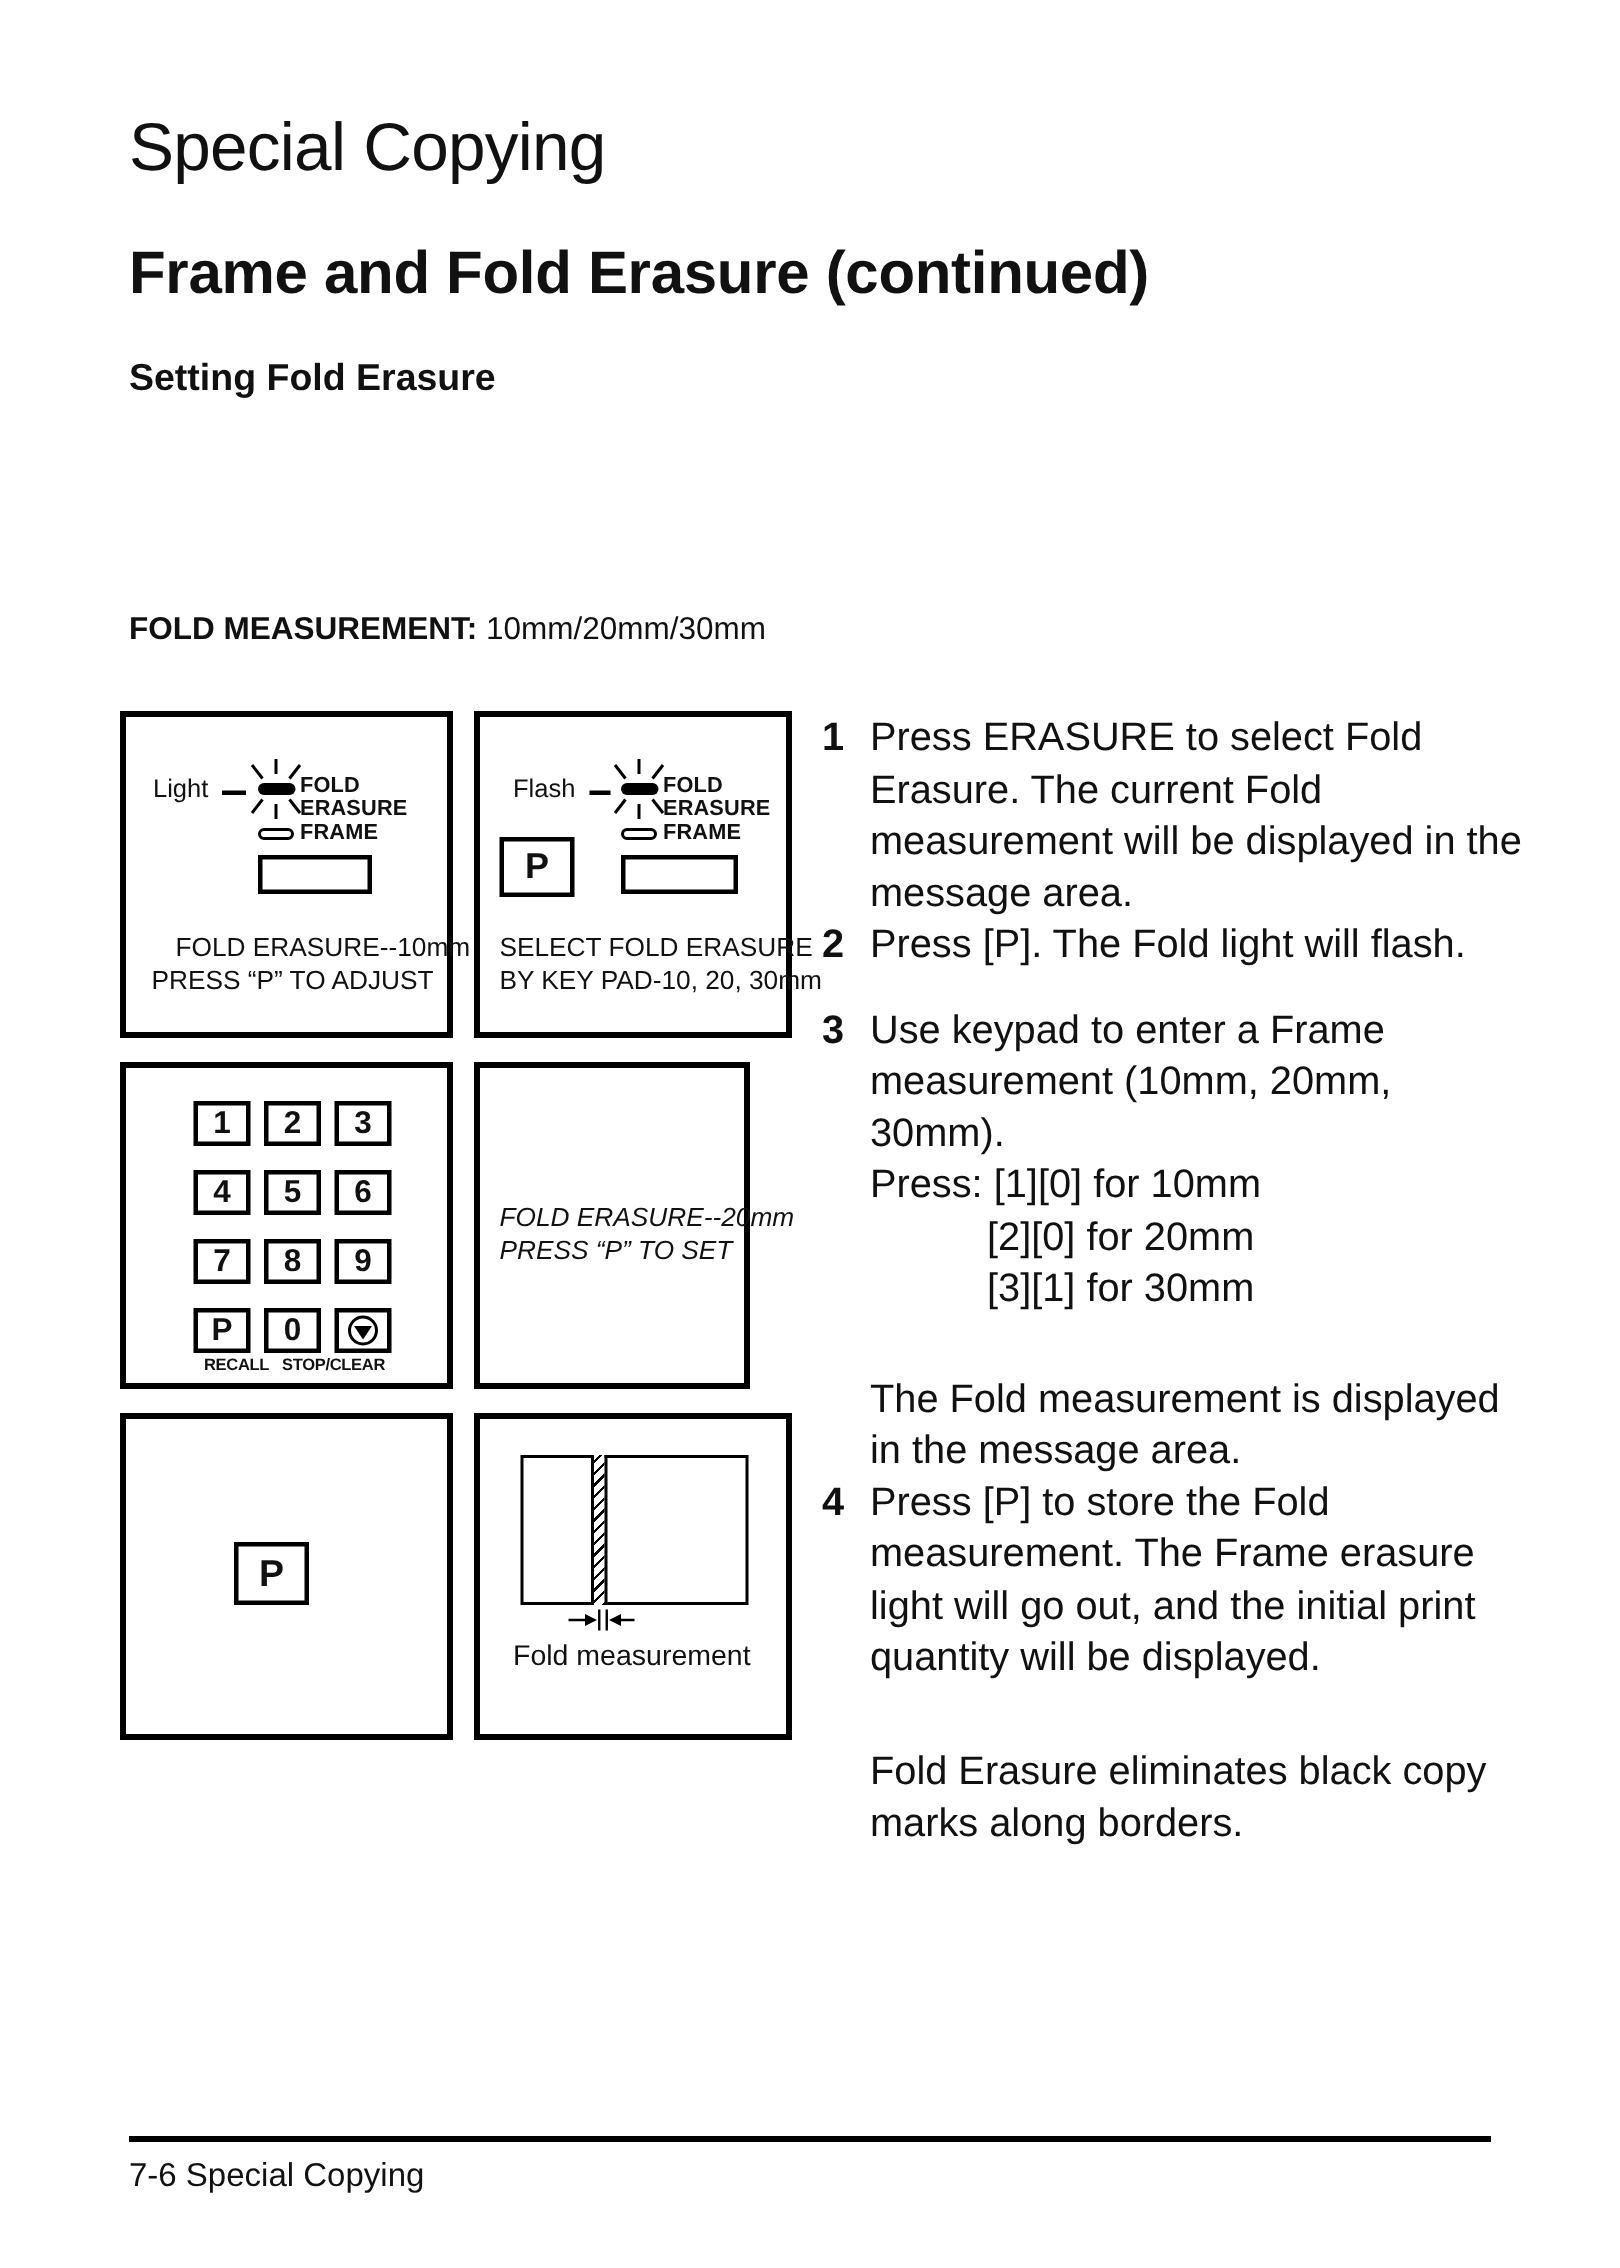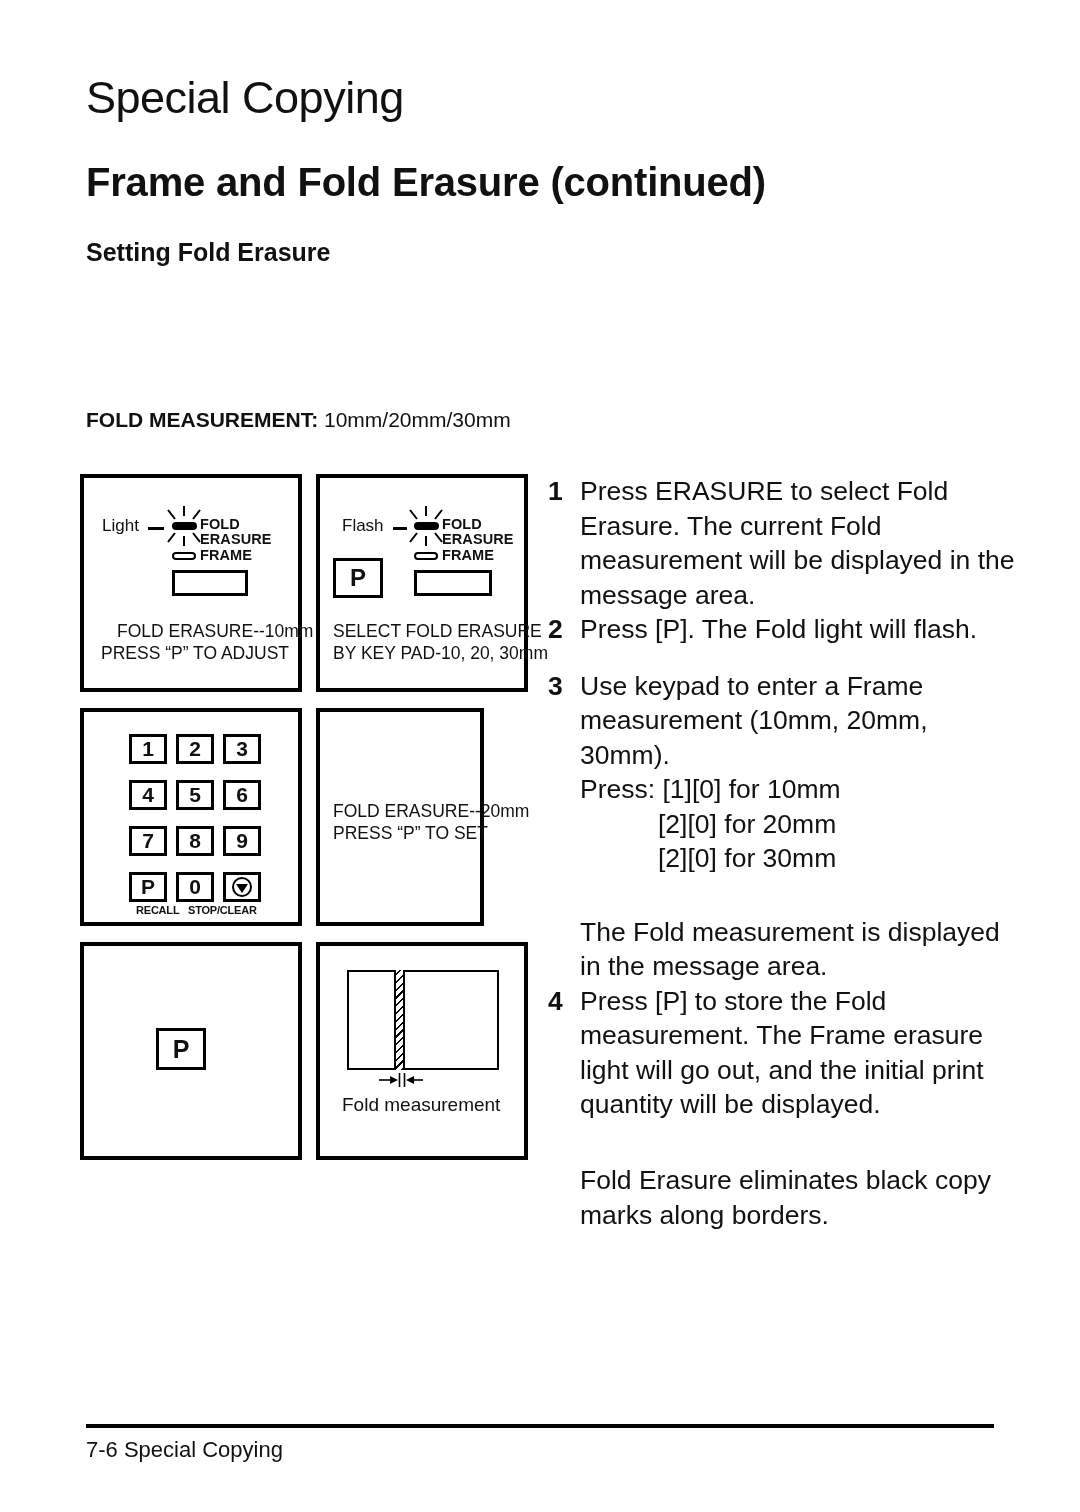--- a/index.html
+++ b/index.html
@@ -75,21 +75,21 @@
   
   .figbox {
     position: absolute;
     border: 4px solid #000;
     background: #fff;
     box-sizing: border-box;
   }
   .fig-r1c1 { left: 80px;  top: 474px;  width: 222px; height: 218px; }
   .fig-r1c2 { left: 316px; top: 474px;  width: 212px; height: 218px; }
   .fig-r2c1 { left: 80px;  top: 708px;  width: 222px; height: 218px; }
-  .fig-r2c2 { left: 316px; top: 708px;  width: 168px; height: 218px; }
+  .fig-r2c2 { left: 316px; top: 708px;  width: 184px; height: 218px; font-style: italic; }
   .fig-r3c1 { left: 80px;  top: 942px;  width: 222px; height: 218px; }
   .fig-r3c2 { left: 316px; top: 942px;  width: 212px; height: 218px; }
 
   
   .led-cluster { position: absolute; }
   .led-label {
     position: absolute;
     font-size: 17px;
     white-space: nowrap;
     font-weight: 400;
@@ -403,21 +403,21 @@
       <div class="step-num">2</div>
       <div class="step-body">Press [P]. The Fold light will flash.</div>
     </div>
 
     <div class="step" style="margin-top:22px;">
       <div class="step-num">3</div>
       <div class="step-body">
         <span>Use keypad to enter a Frame measurement (10mm, 20mm, 30mm).</span>
         <span style="display:block;">Press: [1][0] for 10mm</span>
         <span class="indent-1">[2][0] for 20mm</span>
-        <span class="indent-1">[2][0] for 30mm</span>
+        <span class="indent-1">[3][1] for 30mm</span>
         <span style="display:block;margin-top:39px;">The Fold measurement is displayed in the message area.</span>
       </div>
     </div>
 
     <div class="step">
       <div class="step-num">4</div>
       <div class="step-body">Press [P] to store the Fold measurement. The Frame erasure light will go out, and the initial print quantity will be displayed.</div>
     </div>
   </div>
 

